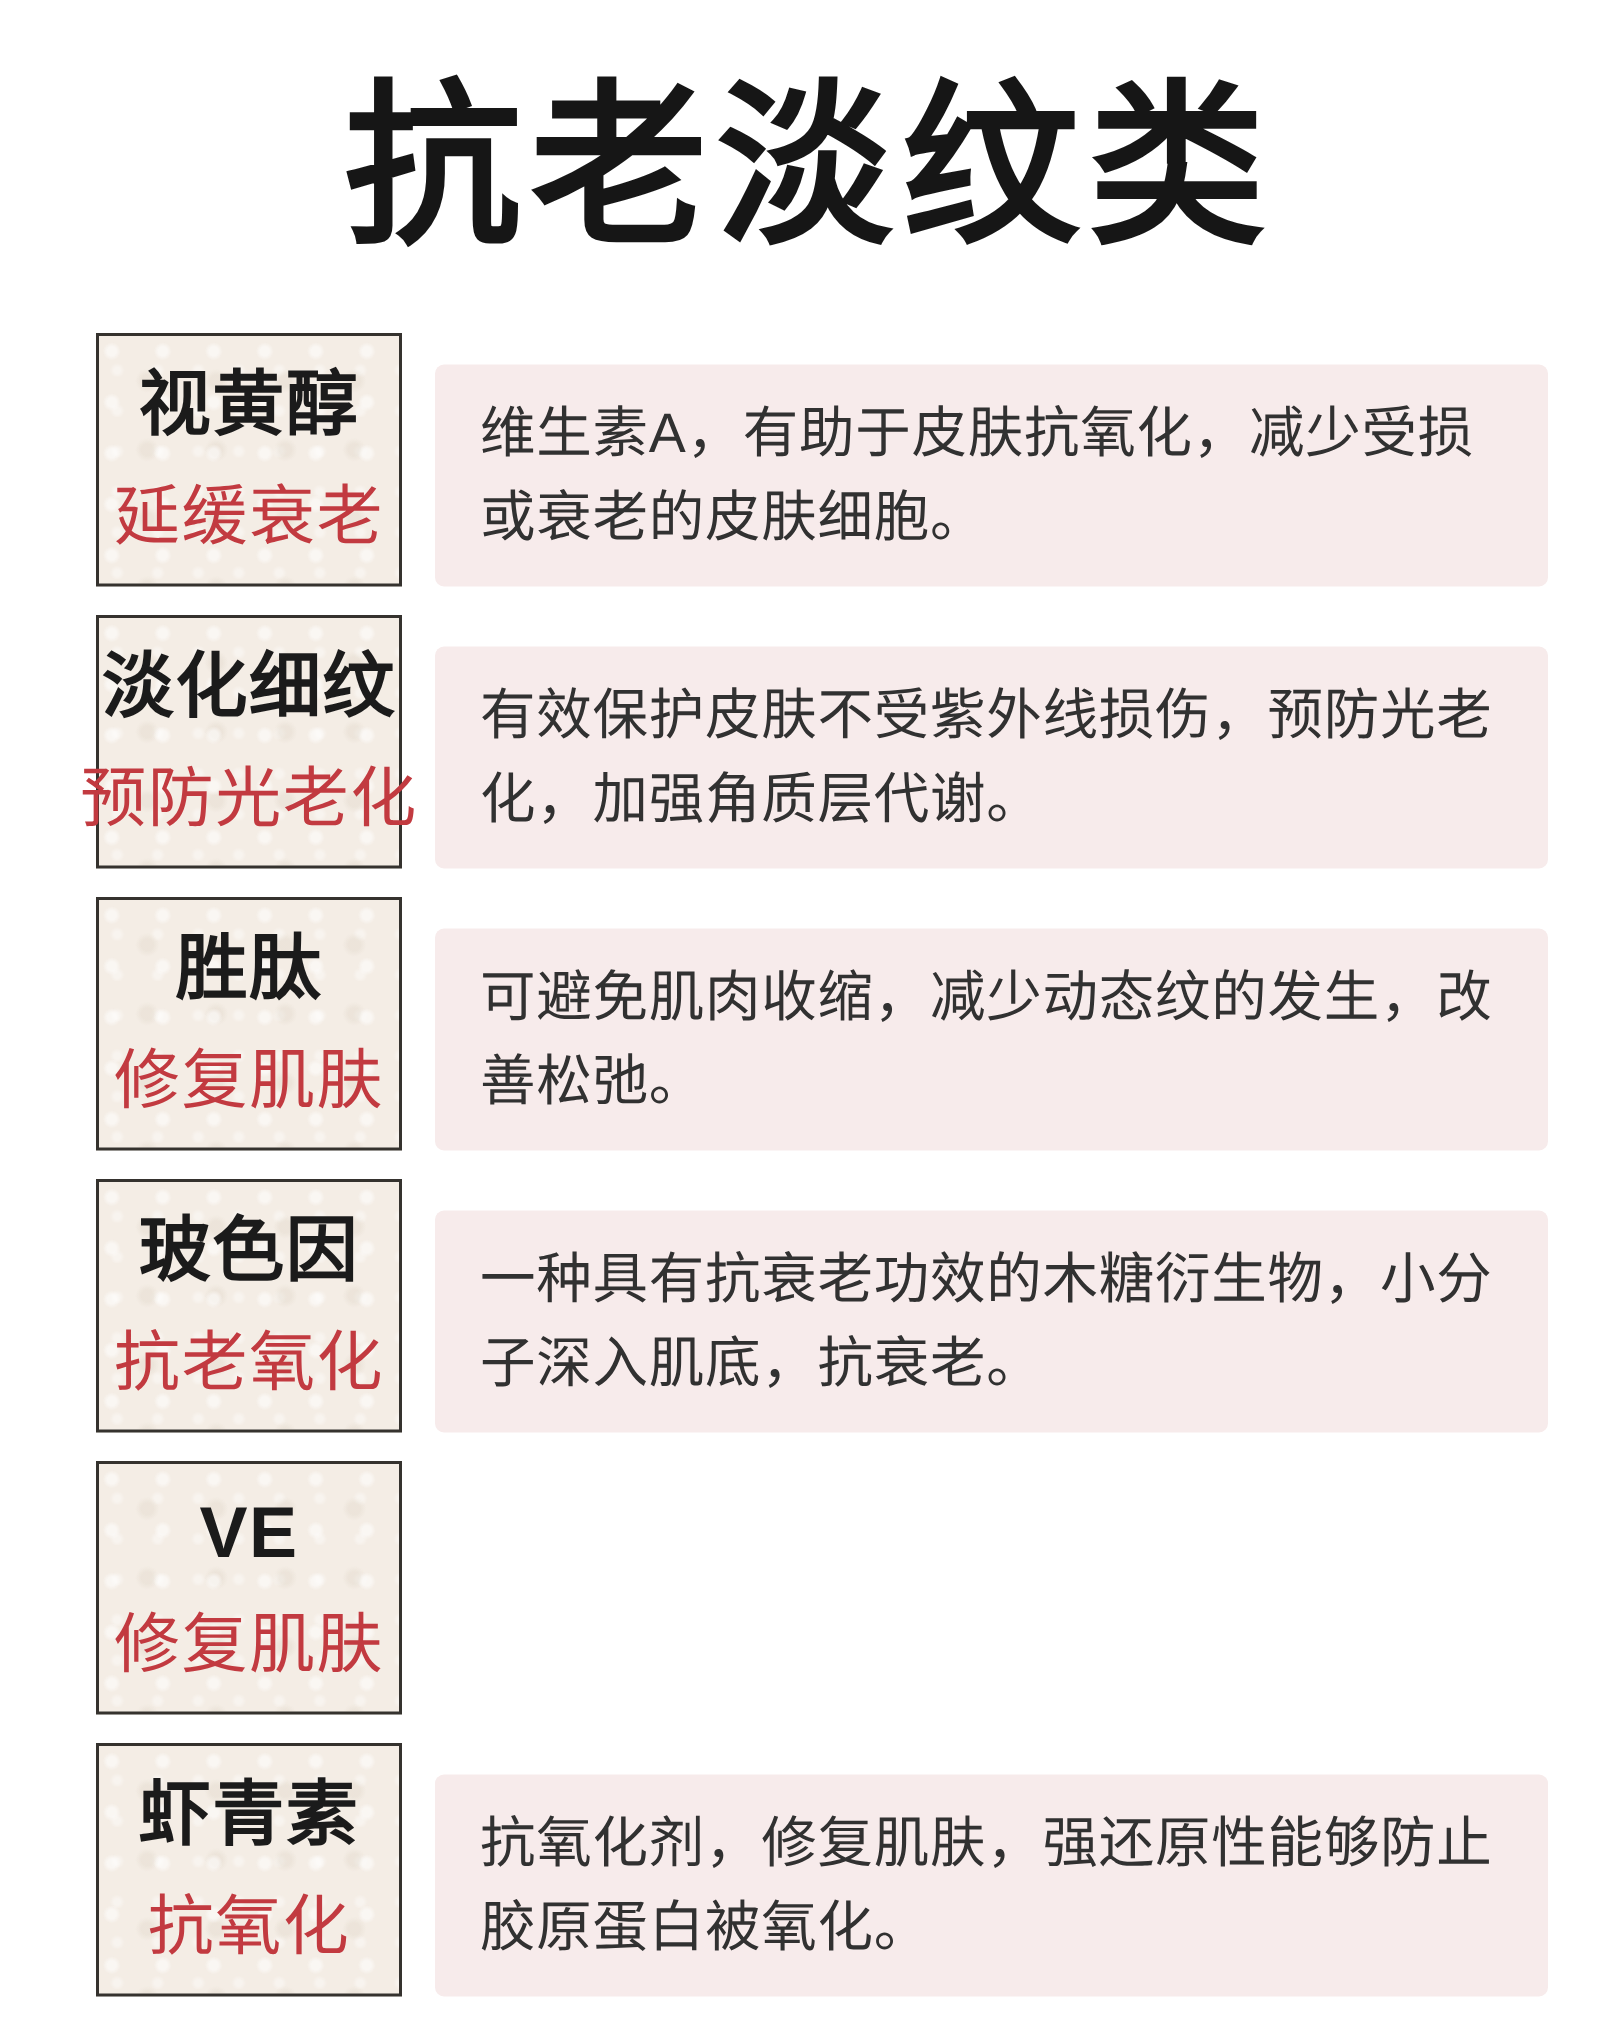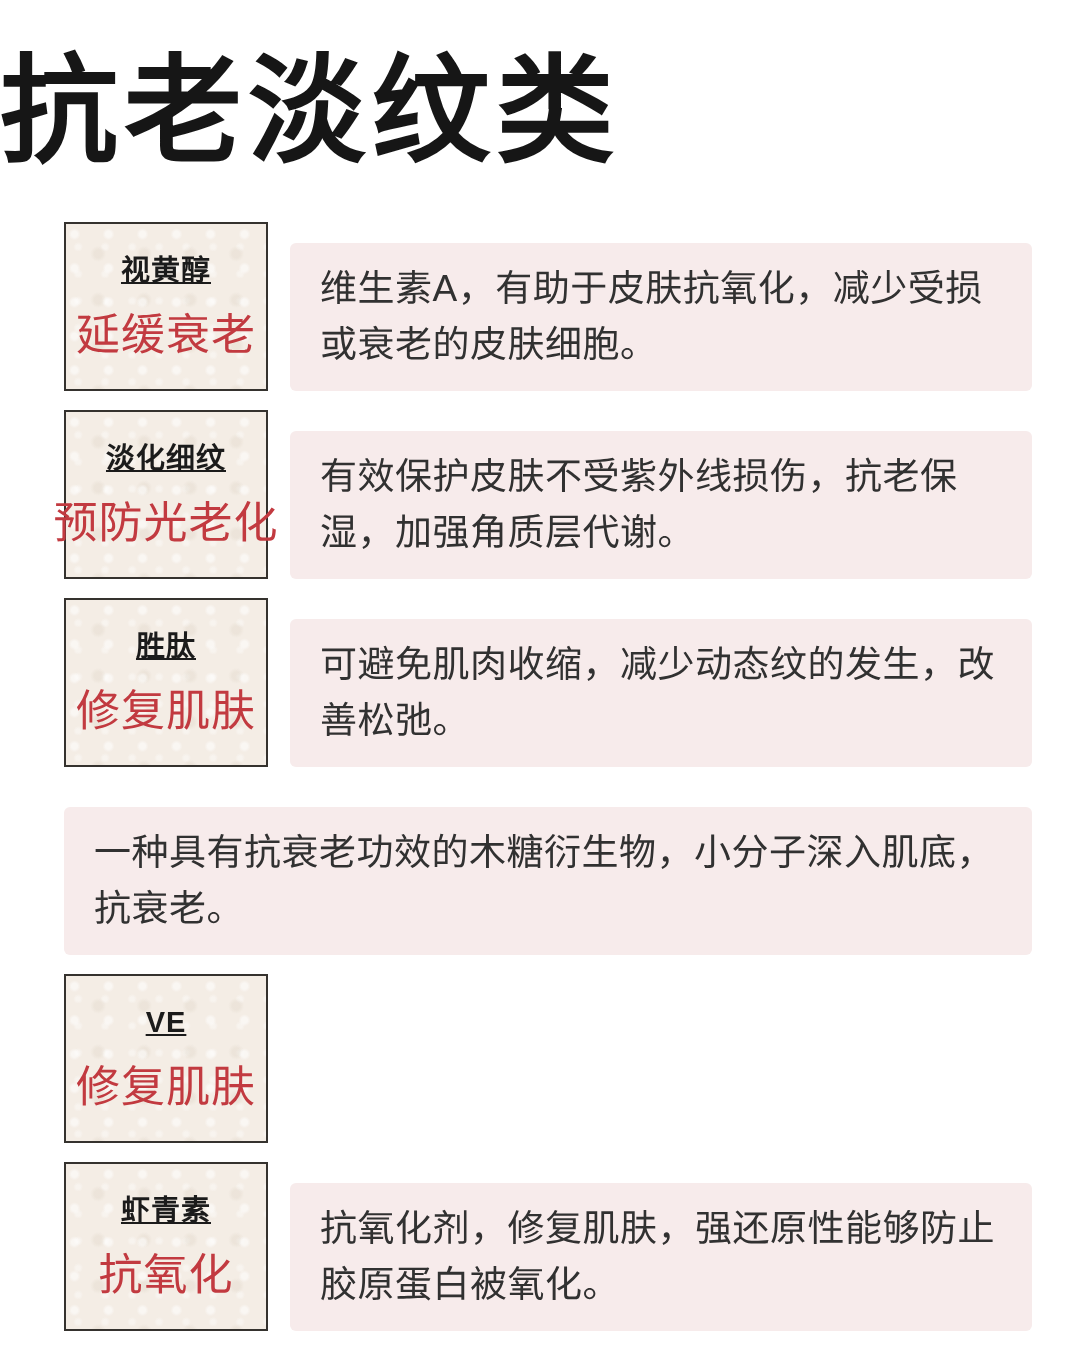--- a/index.html
+++ b/index.html
@@ -14,21 +14,21 @@
     width: 1079px;
     height: 1347px;
     background: #ffffff;
     display: flex;
     flex-direction: column;
   }
   .header {
     height: 222px;
     display: flex;
     align-items: center;
-    justify-content: flex-start;
+    justify-content: center;
   }
   .title {
     font-family: "DejaVu Serif", serif;
     font-weight: 900;
     font-size: 118px;
     letter-spacing: 6px;
     color: #161616;
     line-height: 1;
   }
   .rows {
@@ -54,27 +54,26 @@
       radial-gradient(circle at 70% 65%, rgba(222,212,198,0.35) 0 4px, rgba(222,212,198,0) 8px),
       radial-gradient(circle at 45% 85%, rgba(255,255,255,0.4) 0 2px, rgba(255,255,255,0) 5px);
     background-size: 34px 34px, 46px 46px, 27px 27px;
     display: flex;
     flex-direction: column;
     align-items: center;
     justify-content: center;
     gap: 28px;
   }
   .ing-name {
-    font-size: 29px;
+    font-size: 48px;
     font-weight: bold;
     color: #1b1b1b;
     letter-spacing: 1px;
     line-height: 1;
     white-space: nowrap;
-    text-decoration: underline;
   }
   .ing-tag {
     font-size: 44px;
     color: #c23a40;
     letter-spacing: 1px;
     line-height: 1;
     white-space: nowrap;
   }
   .right-box {
     flex: 1;
@@ -113,35 +112,39 @@
         <p class="desc">维生素A，有助于皮肤抗氧化，减少受损或衰老的皮肤细胞。</p>
       </div>
     </div>
 
     <div class="row">
       <div class="left-box">
         <div class="ing-name">淡化细纹</div>
         <div class="ing-tag">预防光老化</div>
       </div>
       <div class="right-box">
-        <p class="desc">有效保护皮肤不受紫外线损伤，抗老保湿，加强角质层代谢。</p>
+        <p class="desc">有效保护皮肤不受紫外线损伤，预防光老化，加强角质层代谢。</p>
       </div>
     </div>
 
     <div class="row">
       <div class="left-box">
         <div class="ing-name">胜肽</div>
         <div class="ing-tag">修复肌肤</div>
       </div>
       <div class="right-box">
         <p class="desc">可避免肌肉收缩，减少动态纹的发生，改善松弛。</p>
       </div>
     </div>
 
     <div class="row">
+      <div class="left-box">
+        <div class="ing-name">玻色因</div>
+        <div class="ing-tag">抗老氧化</div>
+      </div>
       <div class="right-box">
         <p class="desc">一种具有抗衰老功效的木糖衍生物，小分子深入肌底，抗衰老。</p>
       </div>
     </div>
 
     <div class="row">
       <div class="left-box">
         <div class="ing-name">VE</div>
         <div class="ing-tag">修复肌肤</div>
       </div>

